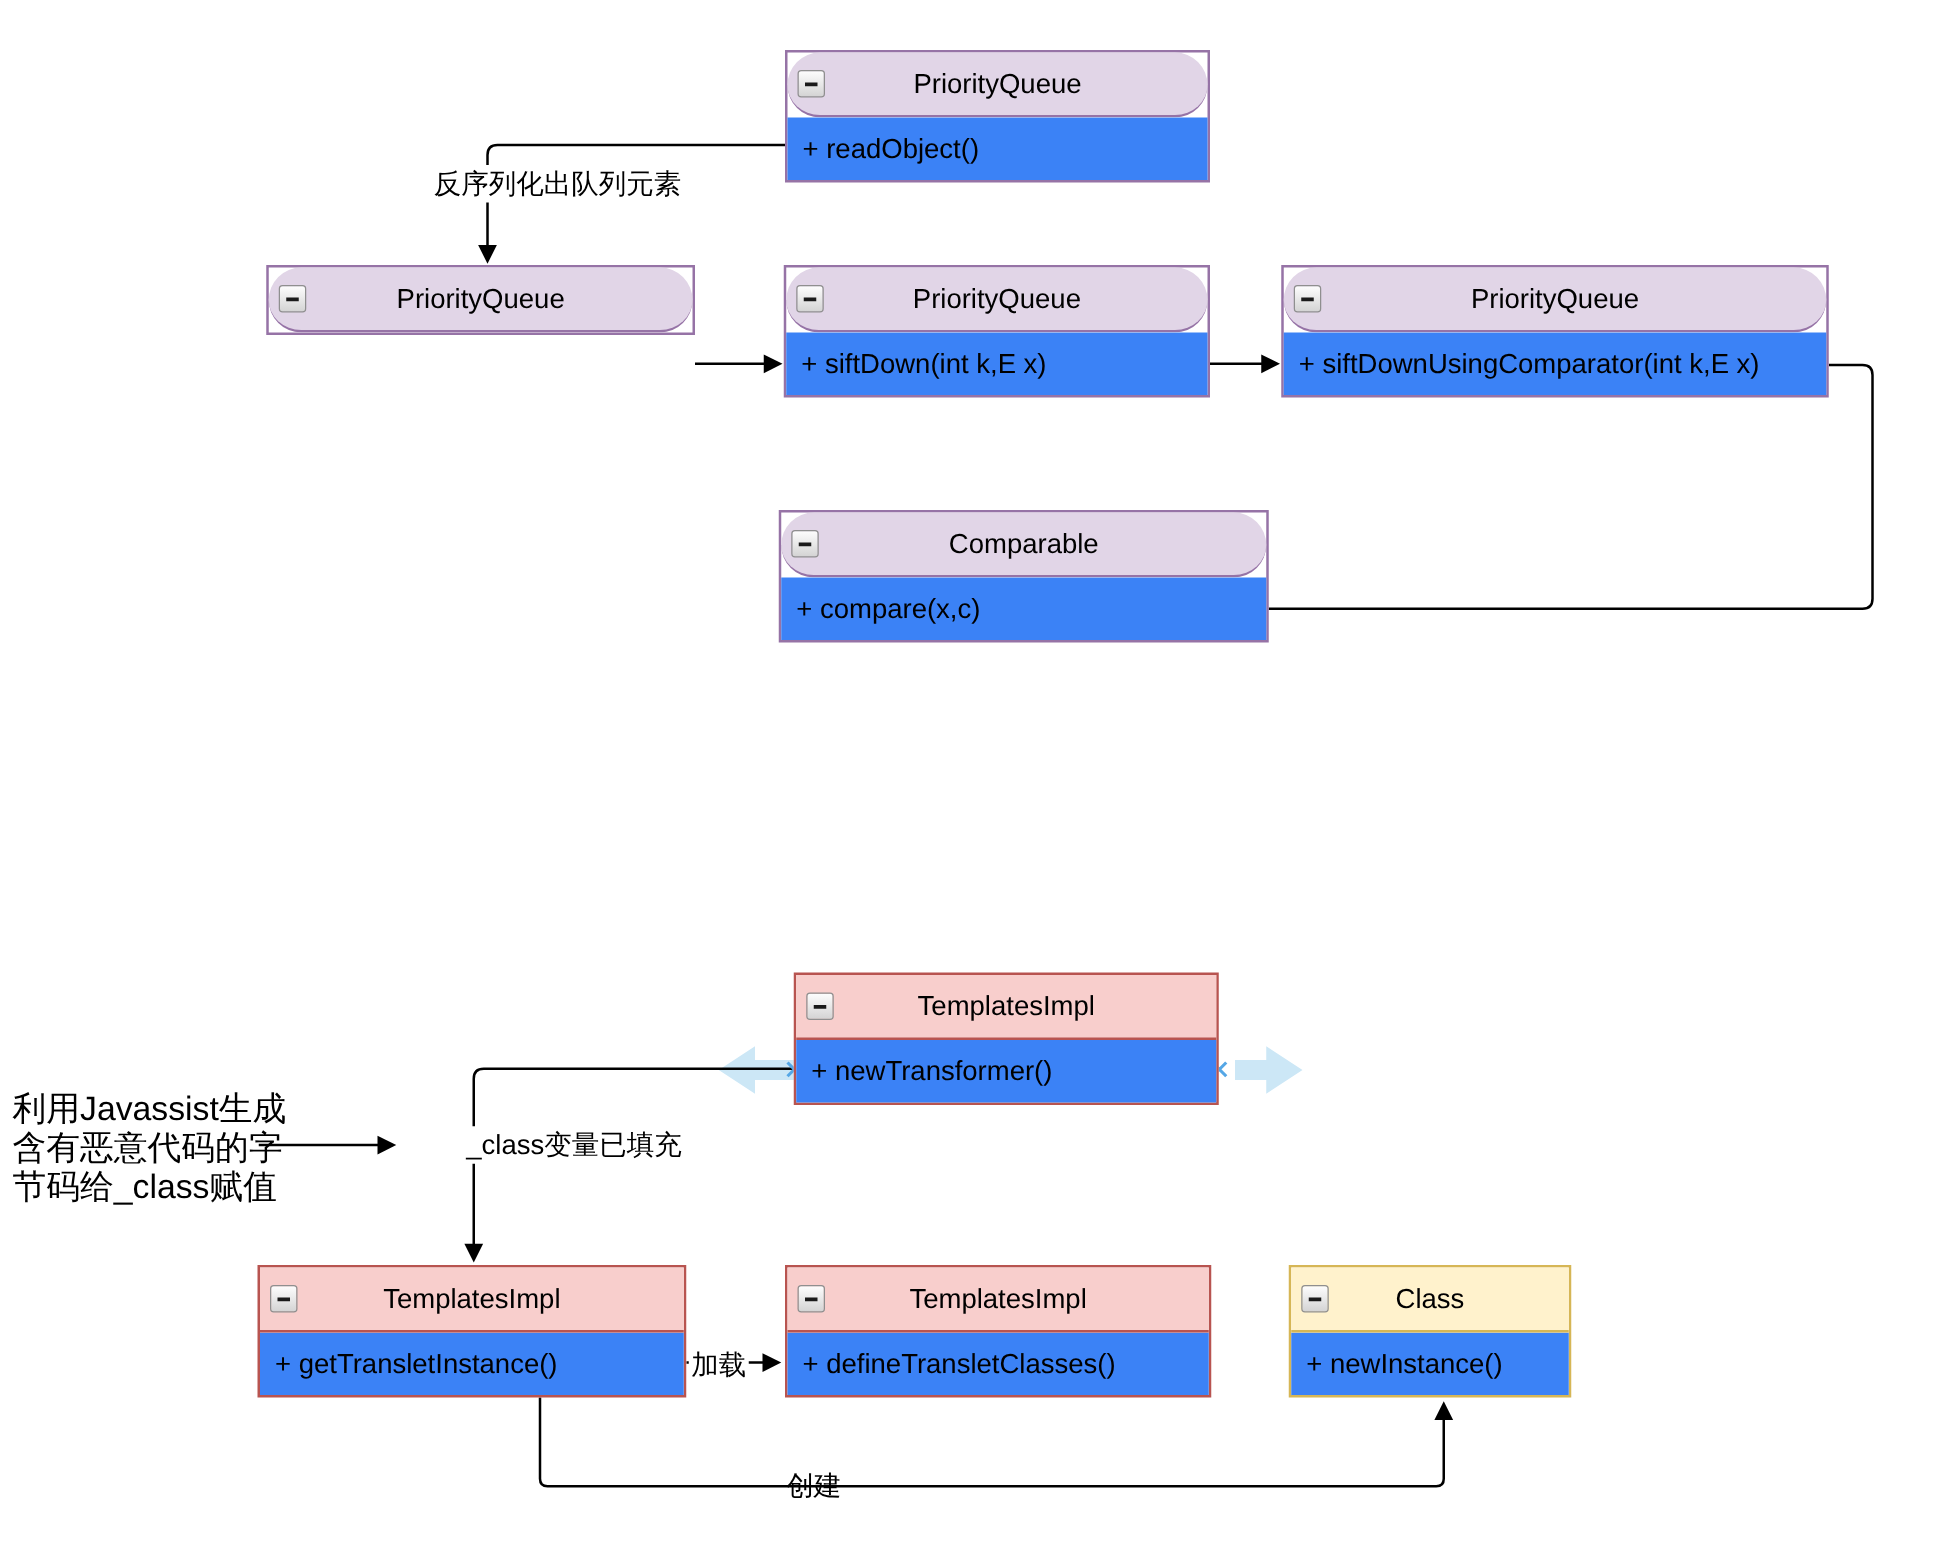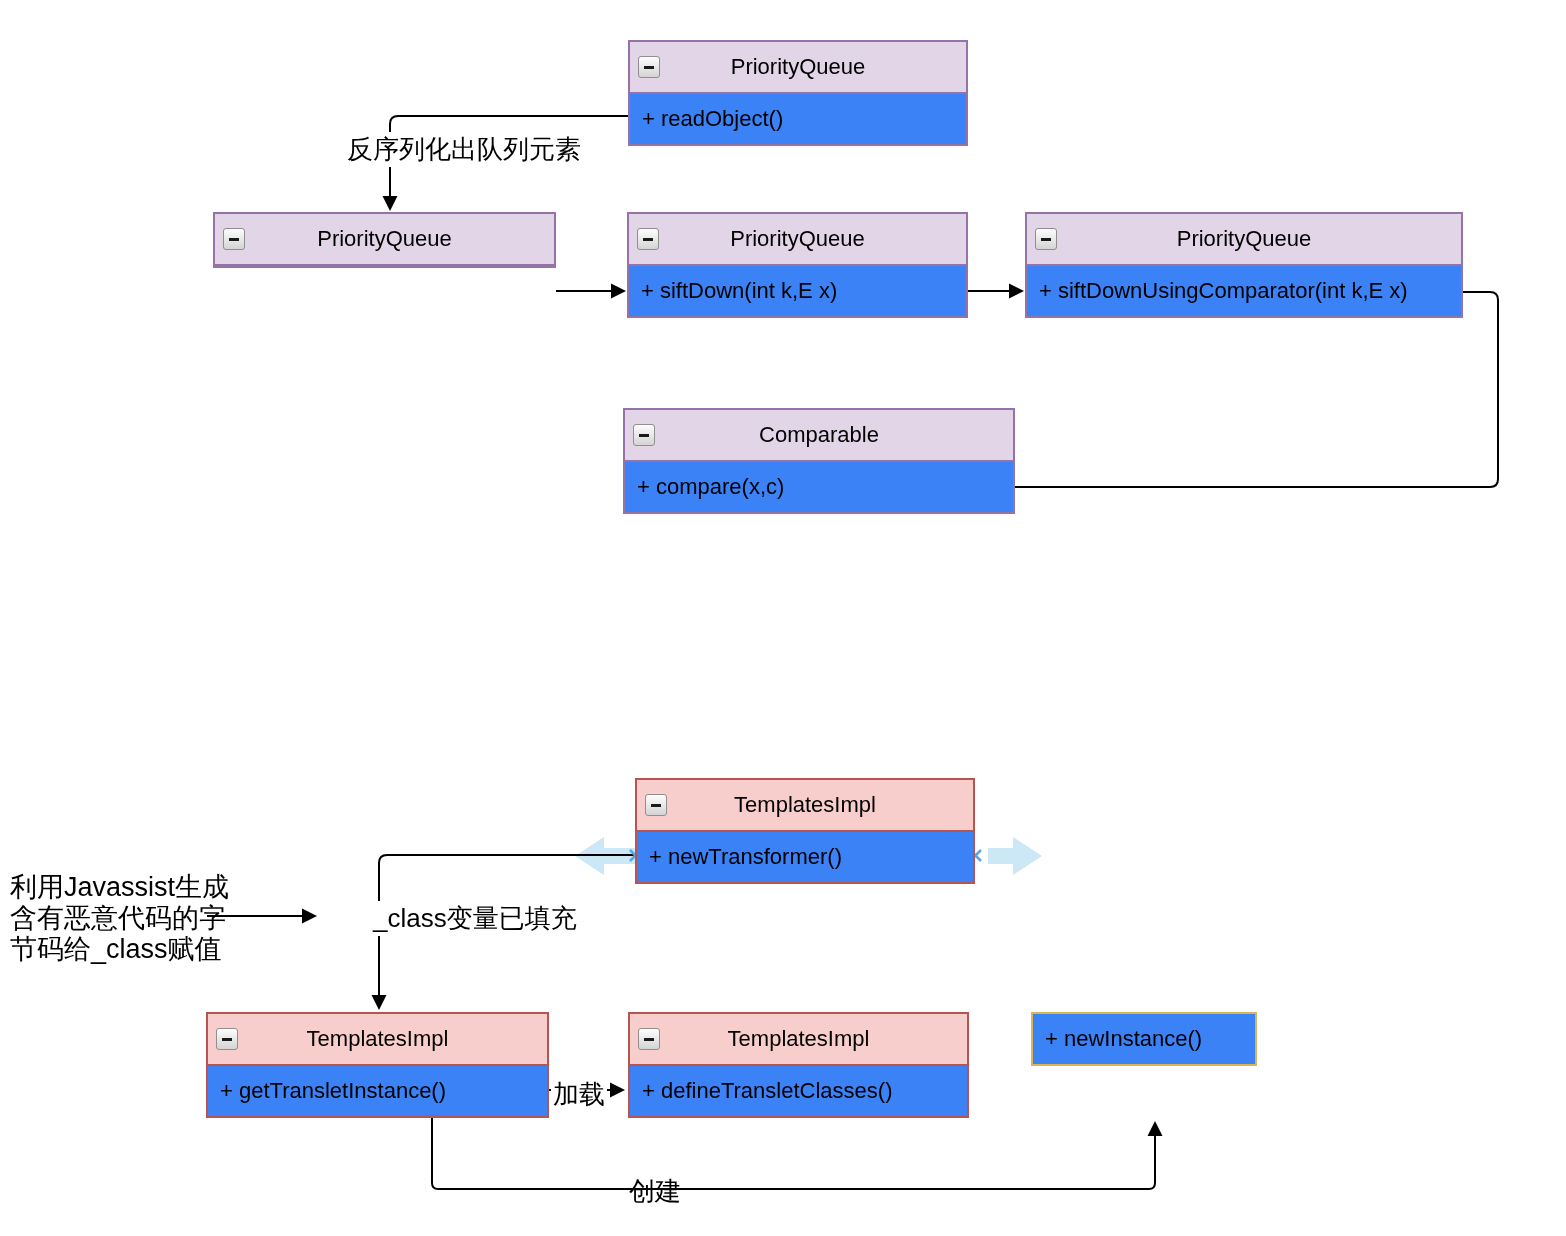--- a/index.html
+++ b/index.html
@@ -5,32 +5,32 @@
   html,body{margin:0;padding:0;background:#ffffff;}
   body{font-family:"Liberation Sans","DejaVu Sans",sans-serif;}
   .canvas{position:relative;width:1566px;height:1236px;background:#ffffff;overflow:hidden;}
   svg.edges{position:absolute;left:0;top:0;width:1566px;height:1236px;}
 
   .uml-box{position:absolute;box-sizing:border-box;background:#ffffff;font-size:22px;color:#000;}
   .uml-box .hdr{position:relative;height:50px;display:flex;align-items:center;justify-content:center;}
   .uml-box .body{height:50px;display:flex;align-items:center;padding:0 12px;background:#3b82f6;}
 
   .purple{border:2px solid #9673A6;}
-  .purple .hdr{background:#E1D5E7;border-bottom:2px solid #9673A6;}
+  .purple .hdr{background:#E1D5E7;border-bottom:2px solid #9673A6;border-radius:26px;}
   .red{border:2px solid #B85450;}
   .red .hdr{background:#F8CECC;border-bottom:2px solid #B85450;}
   .yellow{border:2px solid #D6B656;}
   .yellow .hdr{background:#FFF2CC;border-bottom:2px solid #D6B656;}
 
   .collapse{position:absolute;left:8px;top:50%;transform:translateY(-50%);
     width:20px;height:20px;border:1px solid #8f8f8f;border-radius:3px;
     background:linear-gradient(#fdfdfd,#d4d4d4);display:flex;align-items:center;justify-content:center;}
   .collapse::after{content:"";width:10px;height:3px;background:#1a1a1a;display:block;}
 
-  .edge-label{position:absolute;font-size:26px;color:#000;background:#ffffff;padding:0 2px;white-space:nowrap;}
+  .edge-label{position:absolute;font-size:22px;color:#000;background:#ffffff;padding:0 2px;white-space:nowrap;}
   .edge-label.nobg{background:transparent;}
 
   .annotation{position:absolute;left:10px;top:872px;width:230px;font-size:27px;line-height:31px;
     color:#000;white-space:pre-line;}
 </style>
 </head>
 <body>
 
 <div class="canvas">
 
@@ -114,20 +114,24 @@
 
   <div class="uml-box red" style="left:628px;top:1012px;width:341px;">
     <div class="hdr">
       <span class="collapse"></span>
       <span>TemplatesImpl</span>
     </div>
     <div class="body">+ defineTransletClasses()</div>
   </div>
 
   <div class="uml-box yellow" style="left:1031px;top:1012px;width:226px;">
+    <div class="hdr">
+      <span class="collapse"></span>
+      <span>Class</span>
+    </div>
     <div class="body">+ newInstance()</div>
   </div>
 
   <div class="edge-label" style="left:345px;top:132px;">反序列化出队列元素</div>
   <div class="edge-label" style="left:327px;top:901px;margin-left:44px;">_class变量已填充</div>
   <div class="edge-label" style="left:551px;top:1077px;">加载</div>
   <div class="edge-label nobg" style="left:627px;top:1174px;text-align:center;">创建</div>
 
   <div class="annotation">利用Javassist生成
 含有恶意代码的字

